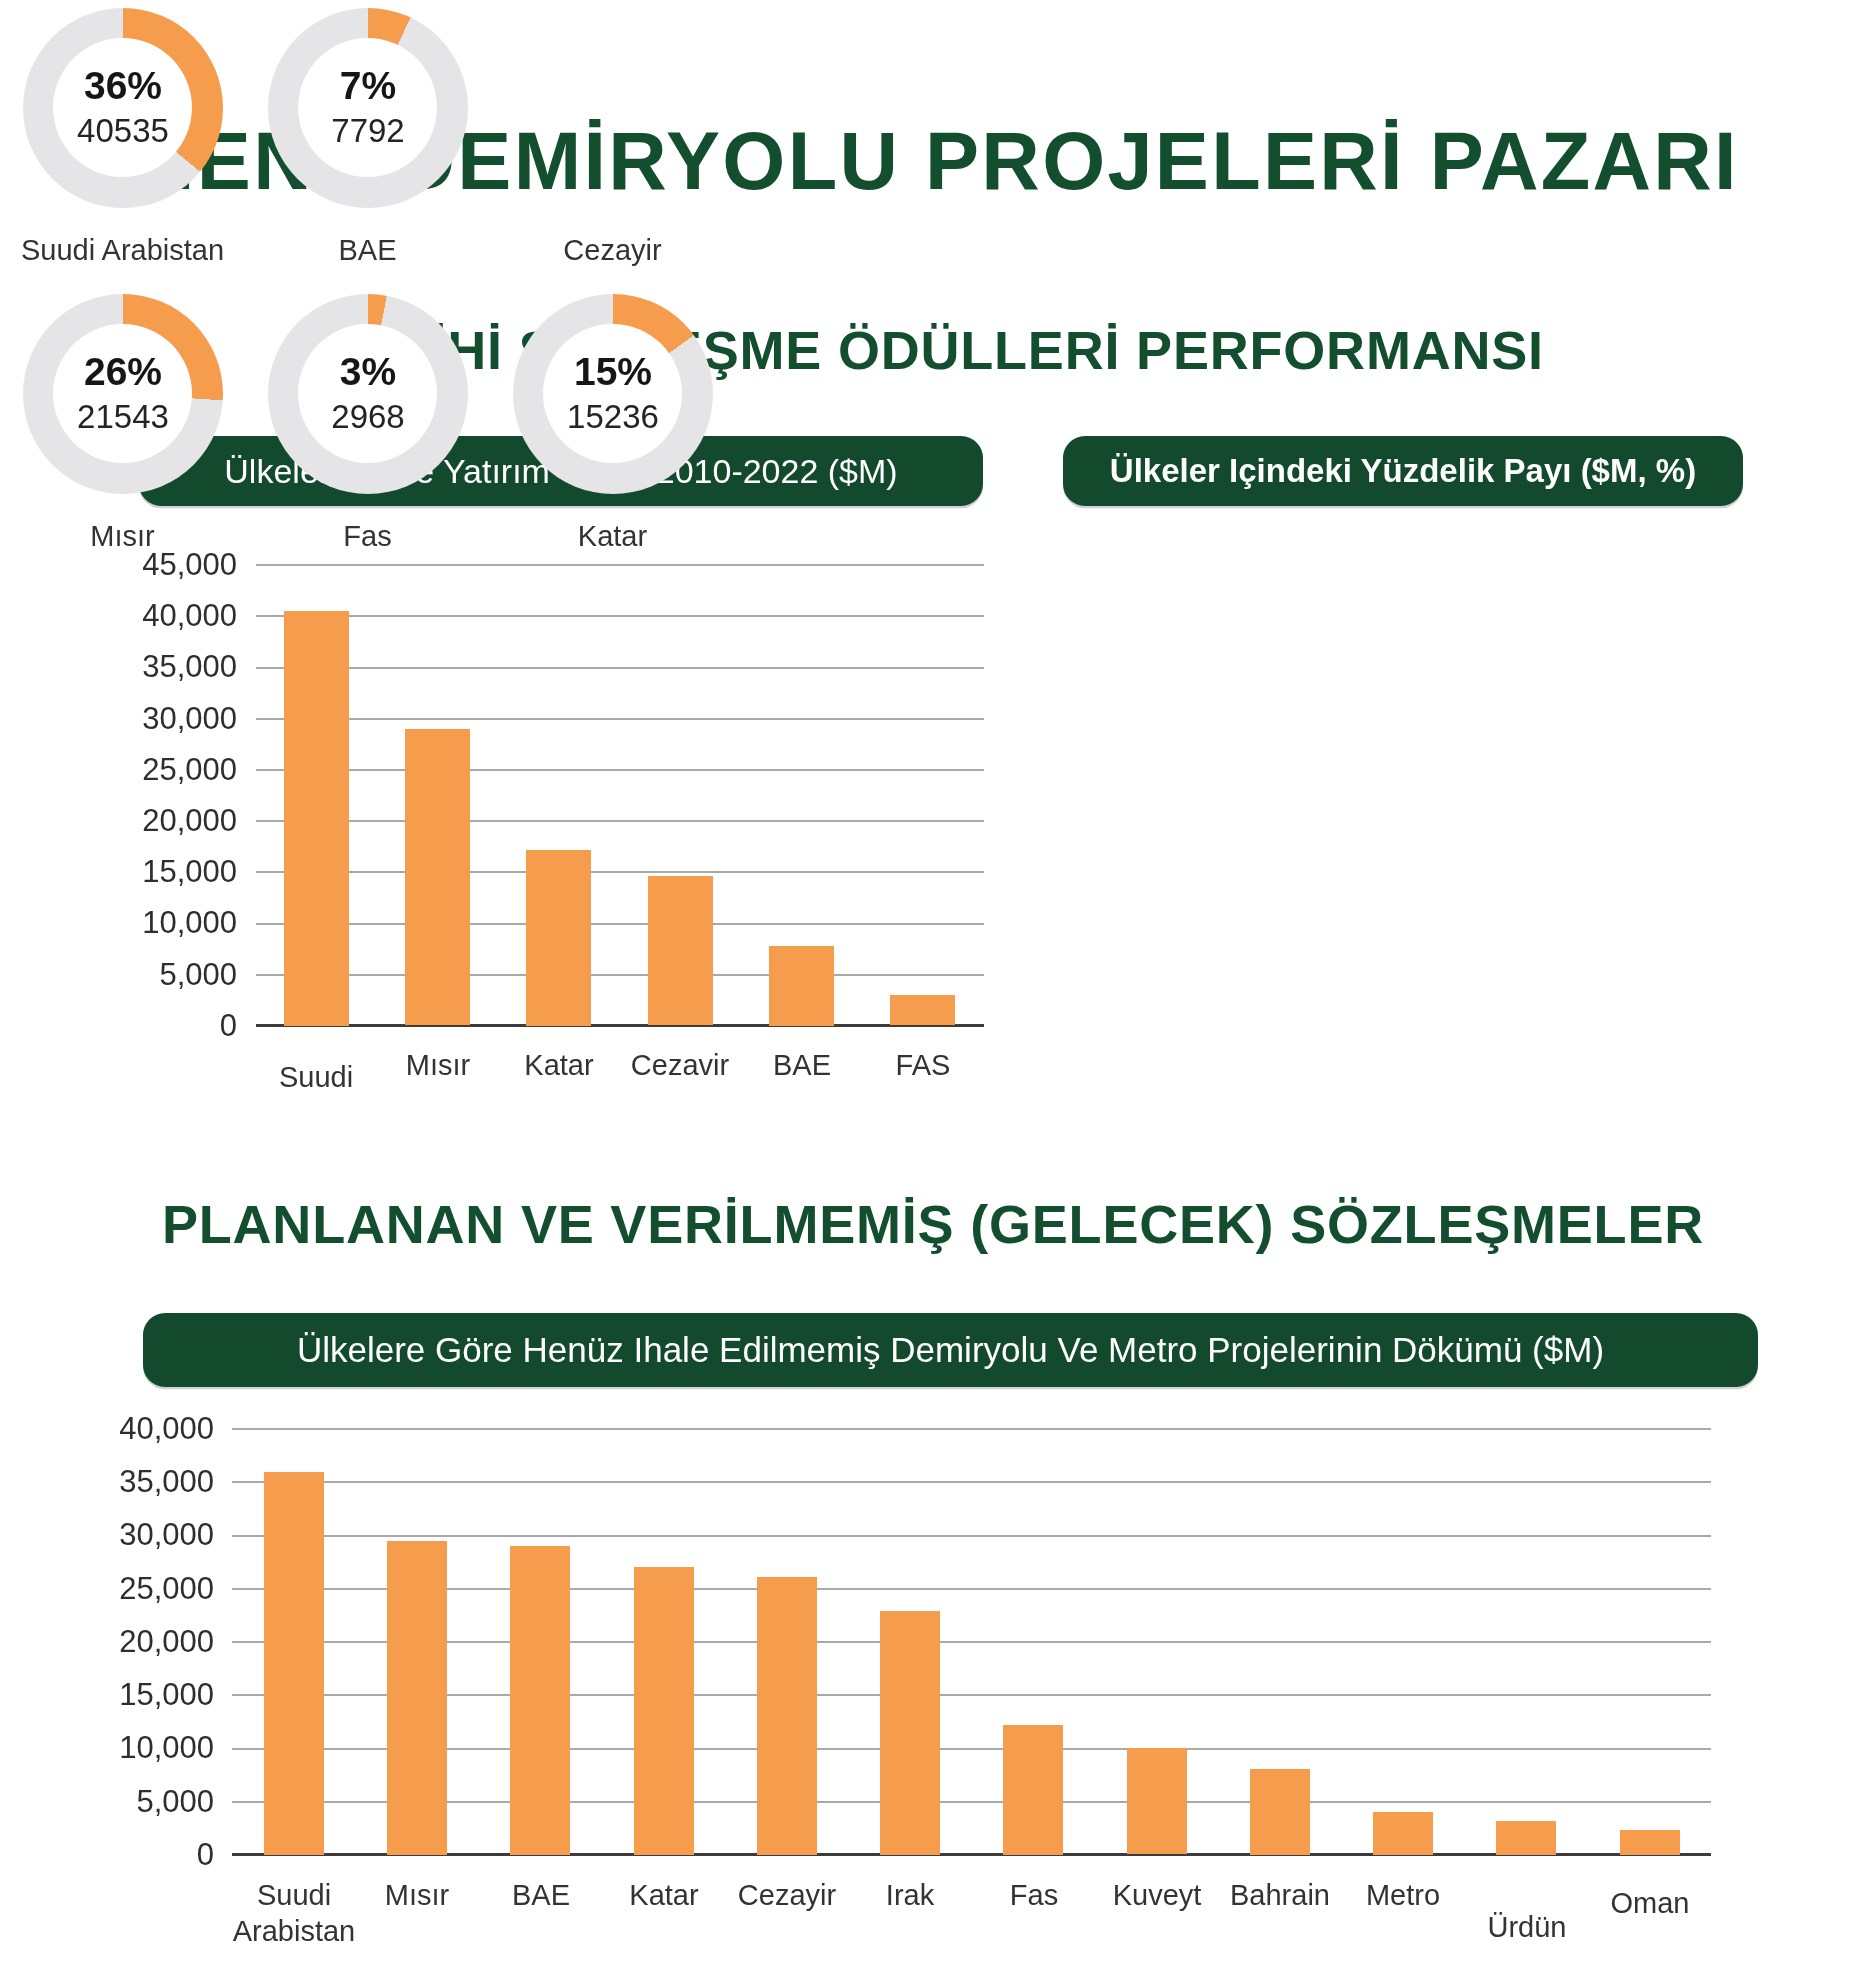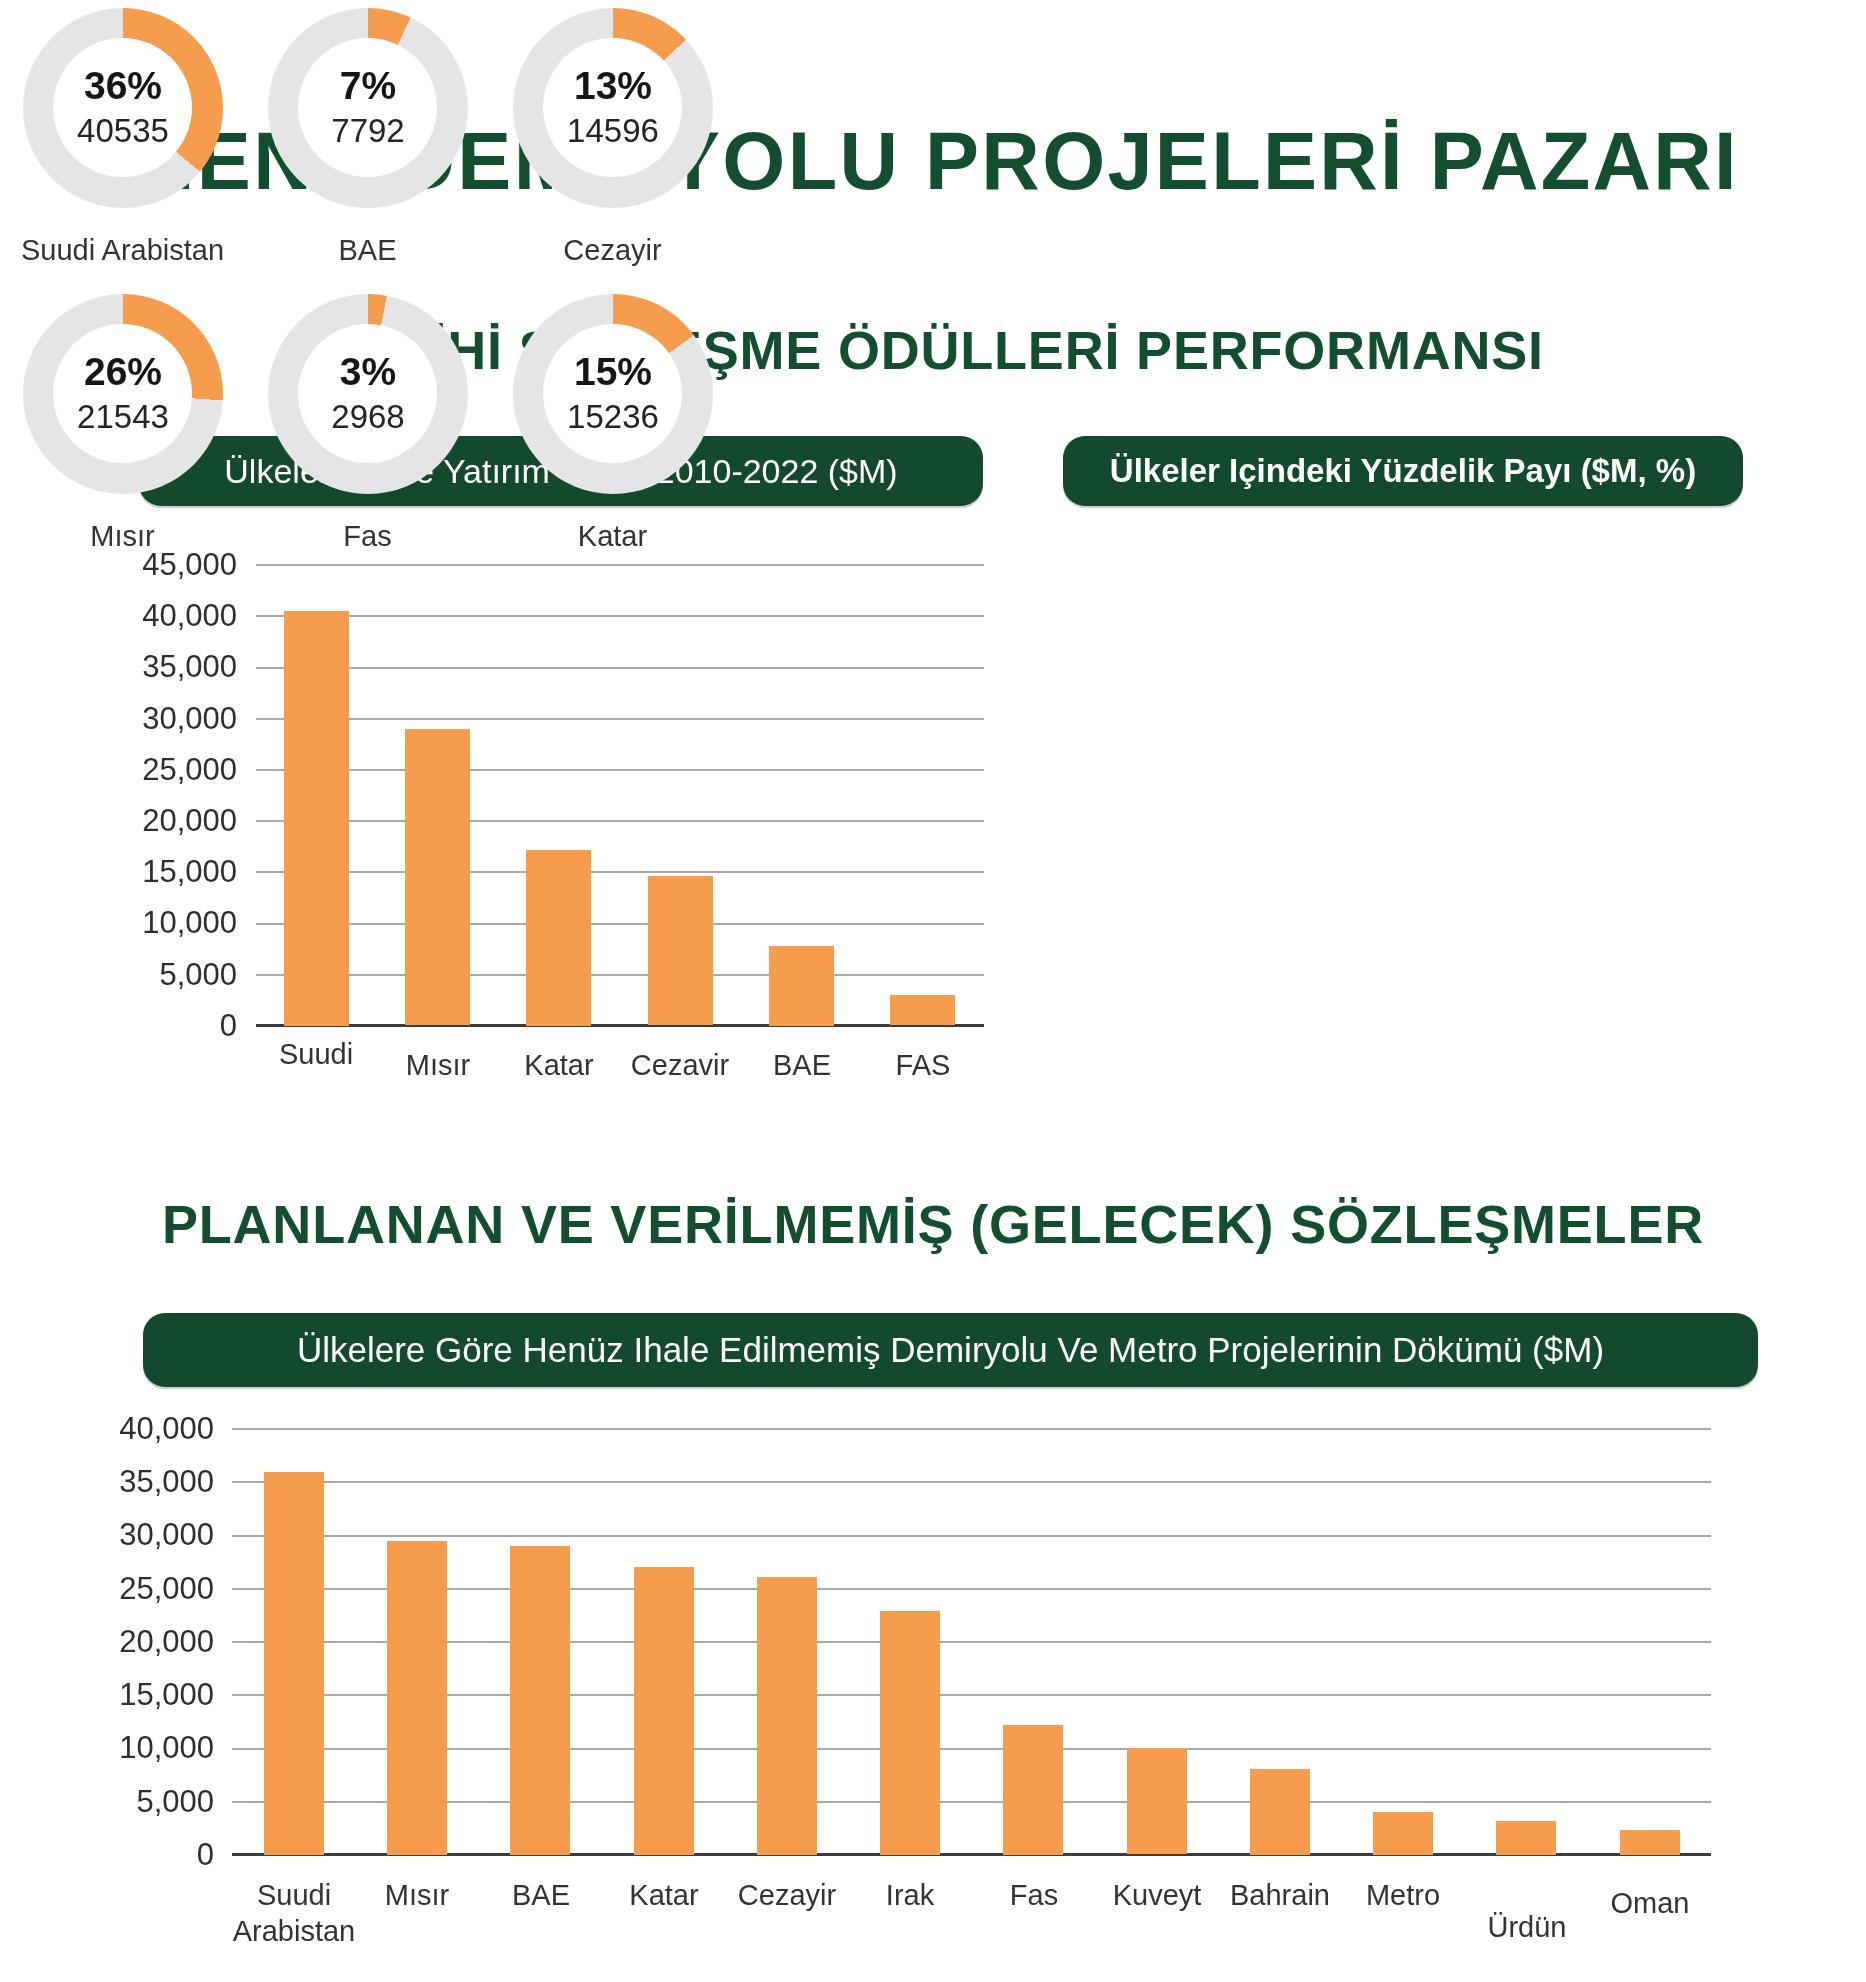--- a/index.html
+++ b/index.html
@@ -93,21 +93,21 @@
       <div class="tick-label" style="left: 0px; width: 144px; top: 219px;">25,000</div>
       <div class="gridline" style="left: 163px; top: 184px; width: 728px;"></div>
       <div class="tick-label" style="left: 0px; width: 144px; top: 168px;">30,000</div>
       <div class="gridline" style="left: 163px; top: 133px; width: 728px;"></div>
       <div class="tick-label" style="left: 0px; width: 144px; top: 116px;">35,000</div>
       <div class="gridline" style="left: 163px; top: 81px; width: 728px;"></div>
       <div class="tick-label" style="left: 0px; width: 144px; top: 65px;">40,000</div>
       <div class="gridline" style="left: 163px; top: 30px; width: 728px;"></div>
       <div class="tick-label" style="left: 0px; width: 144px; top: 14px;">45,000</div>
       <div class="bar" style="left: 191px; top: 77px; width: 65px; height: 415px; background: rgb(245, 156, 77);"></div>
-      <div class="cat-label" style="left: 153px; width: 140px; top: 502px;">Suudi</div>
+      <div class="cat-label" style="left: 153px; width: 140px; top: 525px;">Suudi</div>
       <div class="bar" style="left: 312px; top: 195px; width: 65px; height: 296px; background: rgb(245, 156, 77);"></div>
       <div class="cat-label" style="left: 275px; width: 140px; top: 513px;">Mısır</div>
       <div class="bar" style="left: 433px; top: 316px; width: 65px; height: 176px; background: rgb(245, 156, 77);"></div>
       <div class="cat-label" style="left: 396px; width: 140px; top: 513px;">Katar</div>
       <div class="bar" style="left: 555px; top: 342px; width: 65px; height: 149px; background: rgb(245, 156, 77);"></div>
       <div class="cat-label" style="left: 517px; width: 140px; top: 513px;">Cezavir</div>
       <div class="bar" style="left: 676px; top: 412px; width: 65px; height: 80px; background: rgb(245, 156, 77);"></div>
       <div class="cat-label" style="left: 639px; width: 140px; top: 513px;">BAE</div>
       <div class="bar" style="left: 797px; top: 461px; width: 65px; height: 30px; background: rgb(245, 156, 77);"></div>
       <div class="cat-label" style="left: 760px; width: 140px; top: 513px;">FAS</div>
@@ -123,27 +123,20 @@
       </div>
       <div class="donut-label" style="left: 0px; width: 245px; top: 234px;">Suudi Arabistan</div>
       <div class="donut-ring" style="left: 268px; top: 7.7px; width: 200px; height: 200px; background: conic-gradient(rgb(245, 156, 77) 0deg, rgb(245, 156, 77) 7%, rgb(229, 228, 231) 7%, rgb(229, 228, 231) 100%);">
         <div class="donut-hole" style="left: 30px; top: 30px; width: 139px; height: 139px;"></div>
         <div class="donut-text">
           <div class="donut-pct">7%</div>
           <div class="donut-val">7792</div>
         </div>
       </div>
       <div class="donut-label" style="left: 245px; width: 245px; top: 234px;">BAE</div>
-      <div class="donut-ring" style="left: 513px; top: 7.7px; width: 200px; height: 200px; background: conic-gradient(rgb(245, 156, 77) 0deg, rgb(245, 156, 77) 13%, rgb(229, 228, 231) 13%, rgb(229, 228, 231) 100%);">
-        <div class="donut-hole" style="left: 30px; top: 30px; width: 139px; height: 139px;"></div>
-        <div class="donut-text">
-          <div class="donut-pct">13%</div>
-          <div class="donut-val">14596</div>
-        </div>
-      </div>
       <div class="donut-label" style="left: 490px; width: 245px; top: 234px;">Cezayir</div>
       <div class="donut-ring" style="left: 23px; top: 294px; width: 200px; height: 200px; background: conic-gradient(rgb(245, 156, 77) 0deg, rgb(245, 156, 77) 26%, rgb(229, 228, 231) 26%, rgb(229, 228, 231) 100%);">
         <div class="donut-hole" style="left: 30px; top: 30px; width: 139px; height: 139px;"></div>
         <div class="donut-text">
           <div class="donut-pct">26%</div>
           <div class="donut-val">21543</div>
         </div>
       </div>
       <div class="donut-label" style="left: 0px; width: 245px; top: 520px;">Mısır</div>
       <div class="donut-ring" style="left: 268px; top: 294px; width: 200px; height: 200px; background: conic-gradient(rgb(245, 156, 77) 0deg, rgb(245, 156, 77) 3%, rgb(229, 228, 231) 3%, rgb(229, 228, 231) 100%);">

